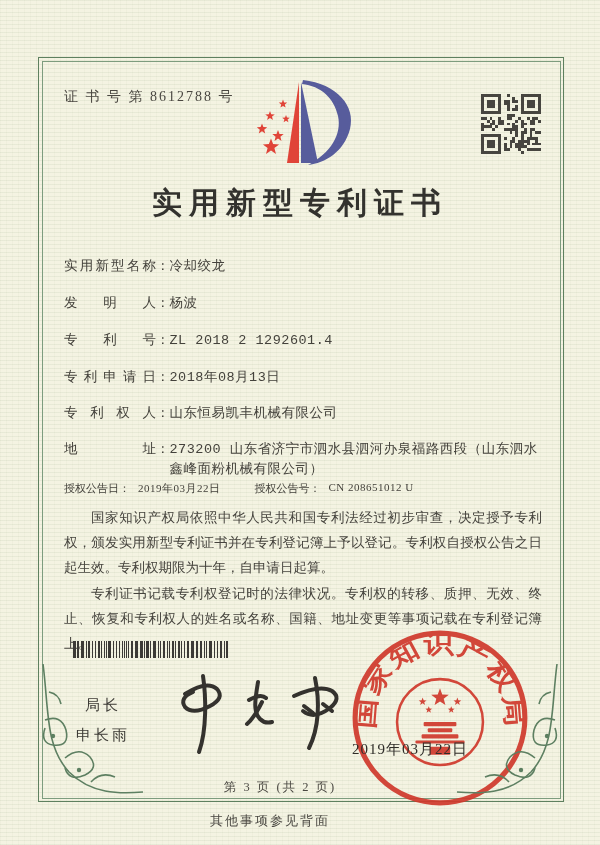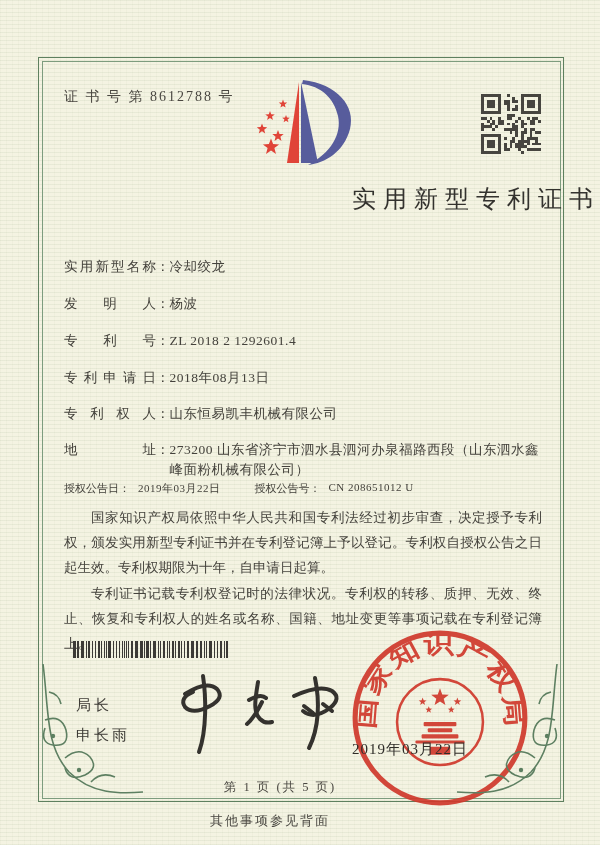--- a/index.html
+++ b/index.html
@@ -14,39 +14,39 @@
     background-image:
       repeating-linear-gradient(0deg, rgba(120,150,110,.10) 0px, rgba(120,150,110,.10) 1px, transparent 1px, transparent 4px),
       repeating-linear-gradient(90deg, rgba(150,160,120,.05) 0px, rgba(150,160,120,.05) 1px, transparent 1px, transparent 6px);
   }
   .frame{position:absolute;left:38px;top:57px;width:524px;height:743px;
     border:1.5px solid #5e805f;}
   .frame .inner{position:absolute;inset:2.5px;border:1px solid #7d9c7e;}
   .cert-no{position:absolute;left:64px;top:88px;font-size:14px;letter-spacing:2px;color:#4a4741;}
   .logo{position:absolute;left:233px;top:74px;width:134px;height:102px;}
   .qr{position:absolute;left:481px;top:94px;width:60px;height:60px;}
-  .title{position:absolute;left:0;top:183px;width:100%;text-align:right;
-    font-size:24px;letter-spacing:7px;color:#33322e;font-weight:400;}
+  .title{position:absolute;left:0;top:183px;width:100%;text-align:center;
+    font-size:30px;letter-spacing:7px;color:#33322e;font-weight:700;}
   .row{position:absolute;left:64px;width:478px;display:flex;align-items:flex-start;
-    font-size:13.5px;line-height:20px;color:#44423c;}
+    font-size:13.5px;line-height:20px;color:#44423c;font-family:Liberation Mono, monospace;}
   .lbl{display:inline-block;width:92px;text-align:justify;text-align-last:justify;flex:0 0 92px;}
   .colon{flex:0 0 auto;}
   .val{margin-left:0;flex:1;letter-spacing:.5px;}
   .grant-row{position:absolute;left:64px;top:481px;width:478px;display:flex;
     font-size:11px;color:#44423c;}
   .grant-row .pair{display:flex;}
   .grant-row .pair.second{margin-left:34px;}
   .grant-row .v{margin-left:8px;letter-spacing:.5px;}
   .body-text{position:absolute;left:64px;top:505px;width:478px;
     font-size:13.5px;line-height:25px;text-align:justify;color:#45433d;}
   .body-text p{margin:0;text-indent:2em;}
   .body-text p + p{margin-top:1px;}
   .barcode{position:absolute;left:73px;top:641px;width:156px;height:17px;}
   .signer{position:absolute;left:76px;top:690px;font-size:15px;letter-spacing:3px;
-    line-height:30px;color:#3c3a35;}
+    line-height:30px;color:#3c3a35;text-align:center;}
   .signature{position:absolute;left:163px;top:664px;width:185px;height:92px;}
   .seal{position:absolute;left:350px;top:628px;width:180px;height:180px;opacity:.92;}
   .seal-date{position:absolute;left:352px;top:740px;font-size:15px;letter-spacing:1px;
     color:#2f2d29;font-weight:500;}
   .page-footer{position:absolute;left:170px;top:779px;width:220px;text-align:center;
     font-size:12.5px;letter-spacing:2px;color:#4a4842;}
   .back-note{position:absolute;left:210px;top:812px;width:170px;
     font-size:13px;letter-spacing:2px;color:#4a4842;}
   .ornament{position:absolute;width:106px;height:136px;}
   .ornament.left{left:39px;top:662px;}
@@ -365,16 +365,16 @@
   <svg class="ornament right" viewBox="0 0 106 136" fill="none" stroke="#5d7f61" stroke-width="1.6">
     <path d="M4,2 C10,48 6,84 30,110 C52,132 80,132 104,130"></path>
     <path d="M6,58 q16,-6 21,10 q4,17 -13,15 q-13,-2 -8,-17"></path>
     <path d="M26,96 q14,-12 25,-1 q9,11 -5,18 q-16,7 -20,-7"></path>
     <path d="M52,120 q10,-11 24,-5"></path>
     <path d="M10,30 q10,2 12,12"></path>
     <circle cx="14" cy="74" r="2.2" fill="#5d7f61" stroke="none"></circle>
     <circle cx="40" cy="108" r="2.2" fill="#5d7f61" stroke="none"></circle>
   </svg>
 
-  <div class="page-footer">第 1 页 (共 5 页)</div>
+  <div class="page-footer">第 3 页 (共 2 页)</div>
   <div class="back-note">其他事项参见背面</div>
 
 </div>
 
 </body></html>

